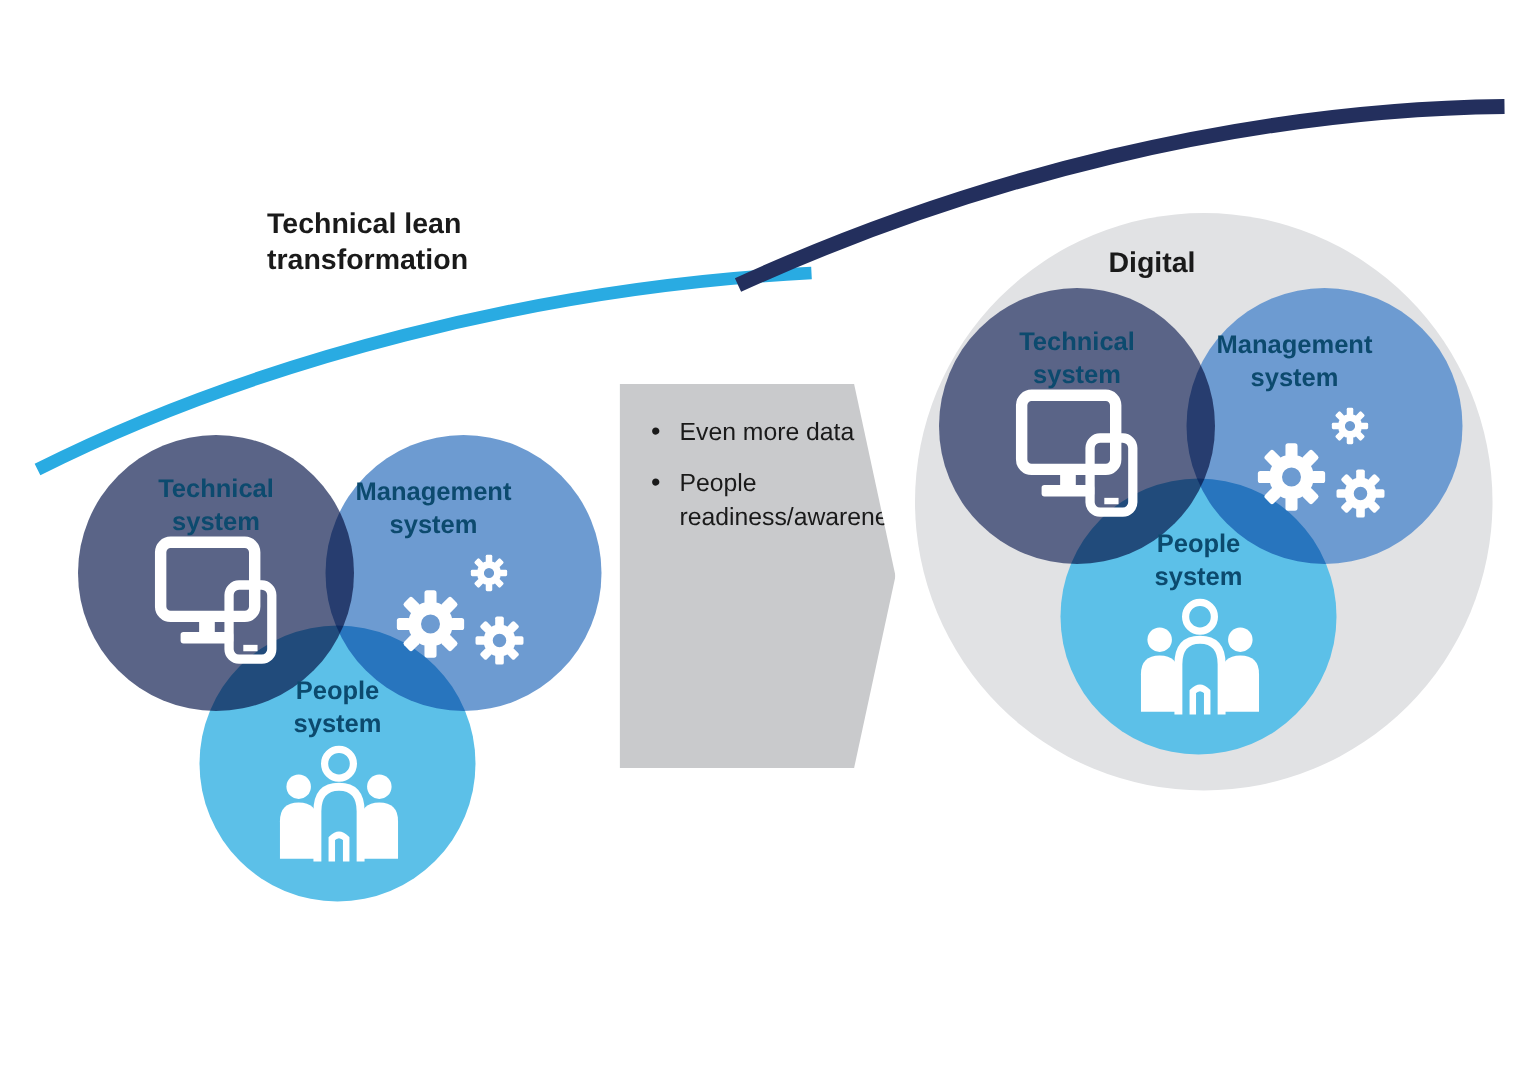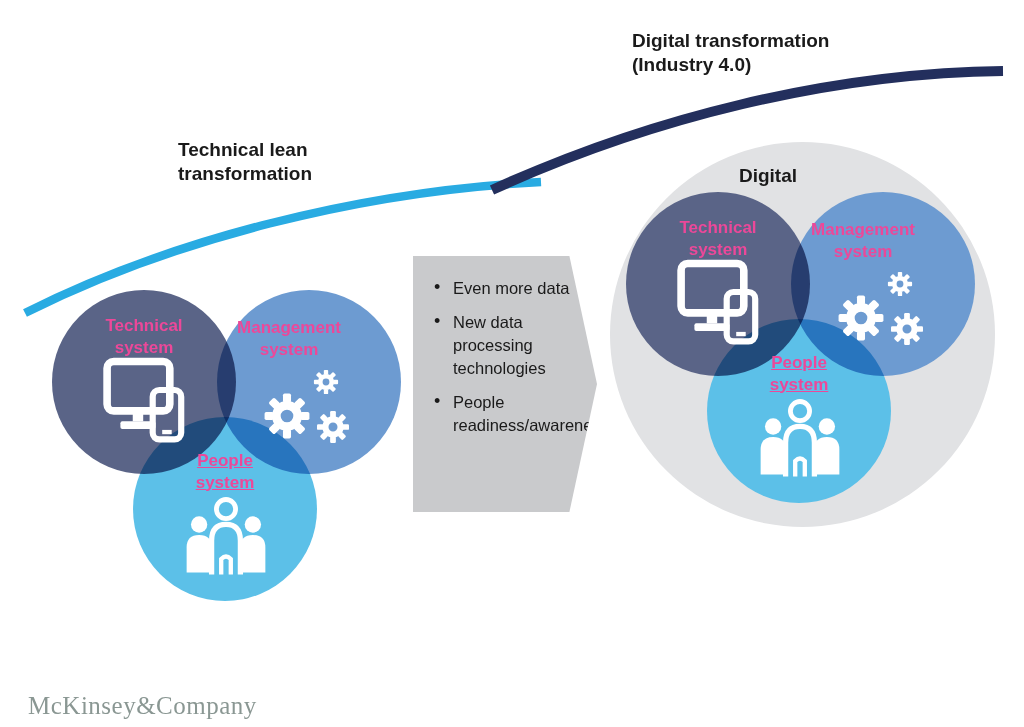--- a/index.html
+++ b/index.html
@@ -51,25 +51,25 @@
   .circle {
     position:absolute; width:184px; height:184px; border-radius:50%;
     mix-blend-mode:multiply;
   }
   .circle.technical  { left:0px;   top:0px;   background: var(--technical); }
   .circle.management { left:165px; top:0px;   background: var(--management); }
   .circle.people     { left:81px;  top:127px; background: var(--people); }
   .overlay { position:absolute; left:0; top:0; width:100%; height:100%; }
   .c-label {
     position:absolute; width:170px; text-align:center; white-space:pre-line;
-    color:#ec4899; font-weight:bold; font-size:17px; line-height:21.5px;
+    color:#0c4a6e; font-weight:bold; font-size:17px; line-height:21.5px;
   }
   .pos-tech-label   { left:7px;   top:25px; }
   .pos-mgmt-label   { left:152px; top:27px; }
-  .pos-people-label { left:88px;  top:160px;text-decoration:underline; }
+  .pos-people-label { left:88px;  top:160px; }
   .c-icon { position:absolute; }
   .pos-tech-icon   { left:46px;  top:62px;  width:98px;  height:95px; }
   .pos-mgmt-icon   { left:205px; top:70px;  width:100px; height:100px; }
   .pos-people-icon { left:122px; top:198px; width:104px; height:96px; }
 
   
   .logo {
     position:absolute; left:28px; top:692px;
     font-family:"Liberation Serif", serif; font-size:25px;
     color: var(--logo-gray); letter-spacing:0.5px;
@@ -122,27 +122,24 @@
     </defs>
   </svg>
 
   <svg class="curves" width="1024" height="727" viewBox="0 0 1024 727">
     <path class="analogue-path" d="M 25 313 C 170 240, 360 191, 541 182"></path>
     <path class="digital-path" d="M 492 190 C 650 118, 830 73, 1003 71"></path>
   </svg>
 
   <div class="headline analogue-headline">Technical lean
 transformation</div>
-  <div class="headline digital-headline">Digital transformation
-(Industry 4.0)</div>
 
   <div class="arrow-box">
     <ul>
       <li>Even more data</li>
-      <li>New data processing technologies</li>
       <li>People readiness/awareness</li>
     </ul>
   </div>
 
   <div class="outer-circle"></div>
   <div class="outer-label">Digital</div>
 
   <div class="cluster cluster-left">
     <div class="circle technical"></div>
     <div class="circle management"></div>
@@ -182,15 +179,14 @@
         </svg>
       <svg class="c-icon pos-mgmt-icon" viewBox="0 0 100 100">
           <use href="#gears-group"></use>
         </svg>
       <svg class="c-icon pos-people-icon" viewBox="0 0 100 100">
           <use href="#people-group"></use>
         </svg>
     </div>
   </div>
 
-  <div class="logo">McKinsey&amp;Company</div>
 
 </div>
 
 </body></html>

